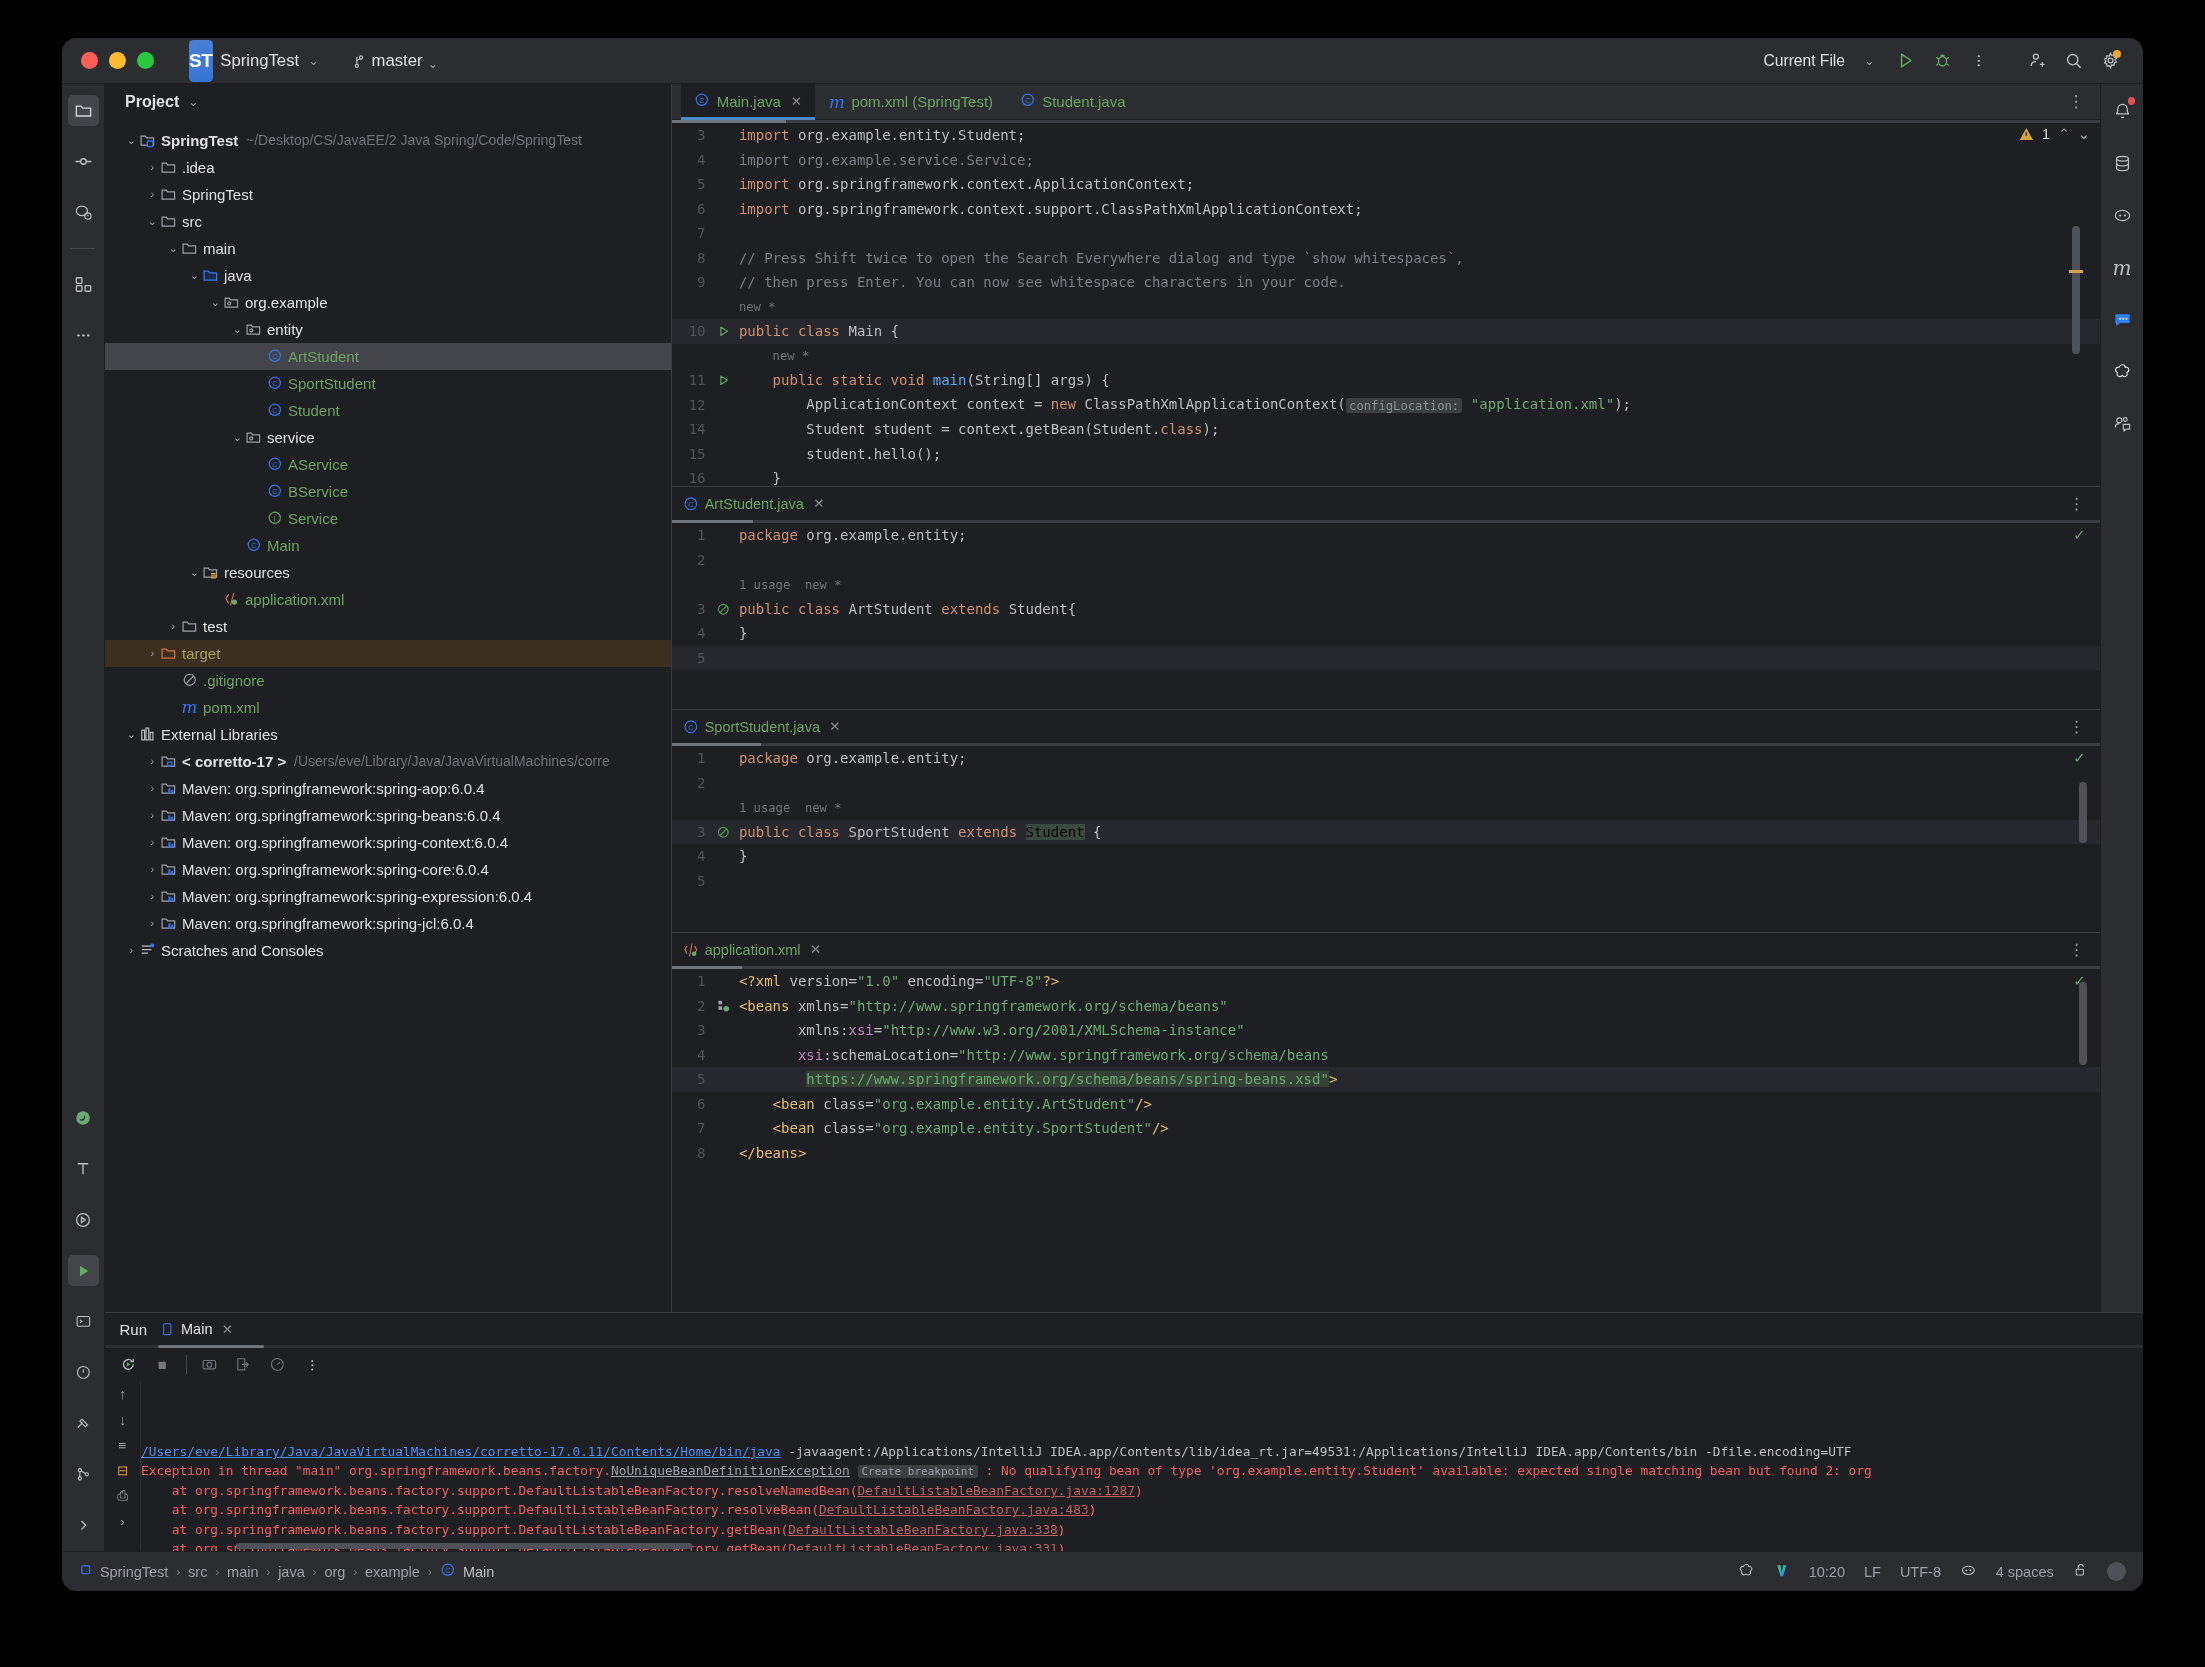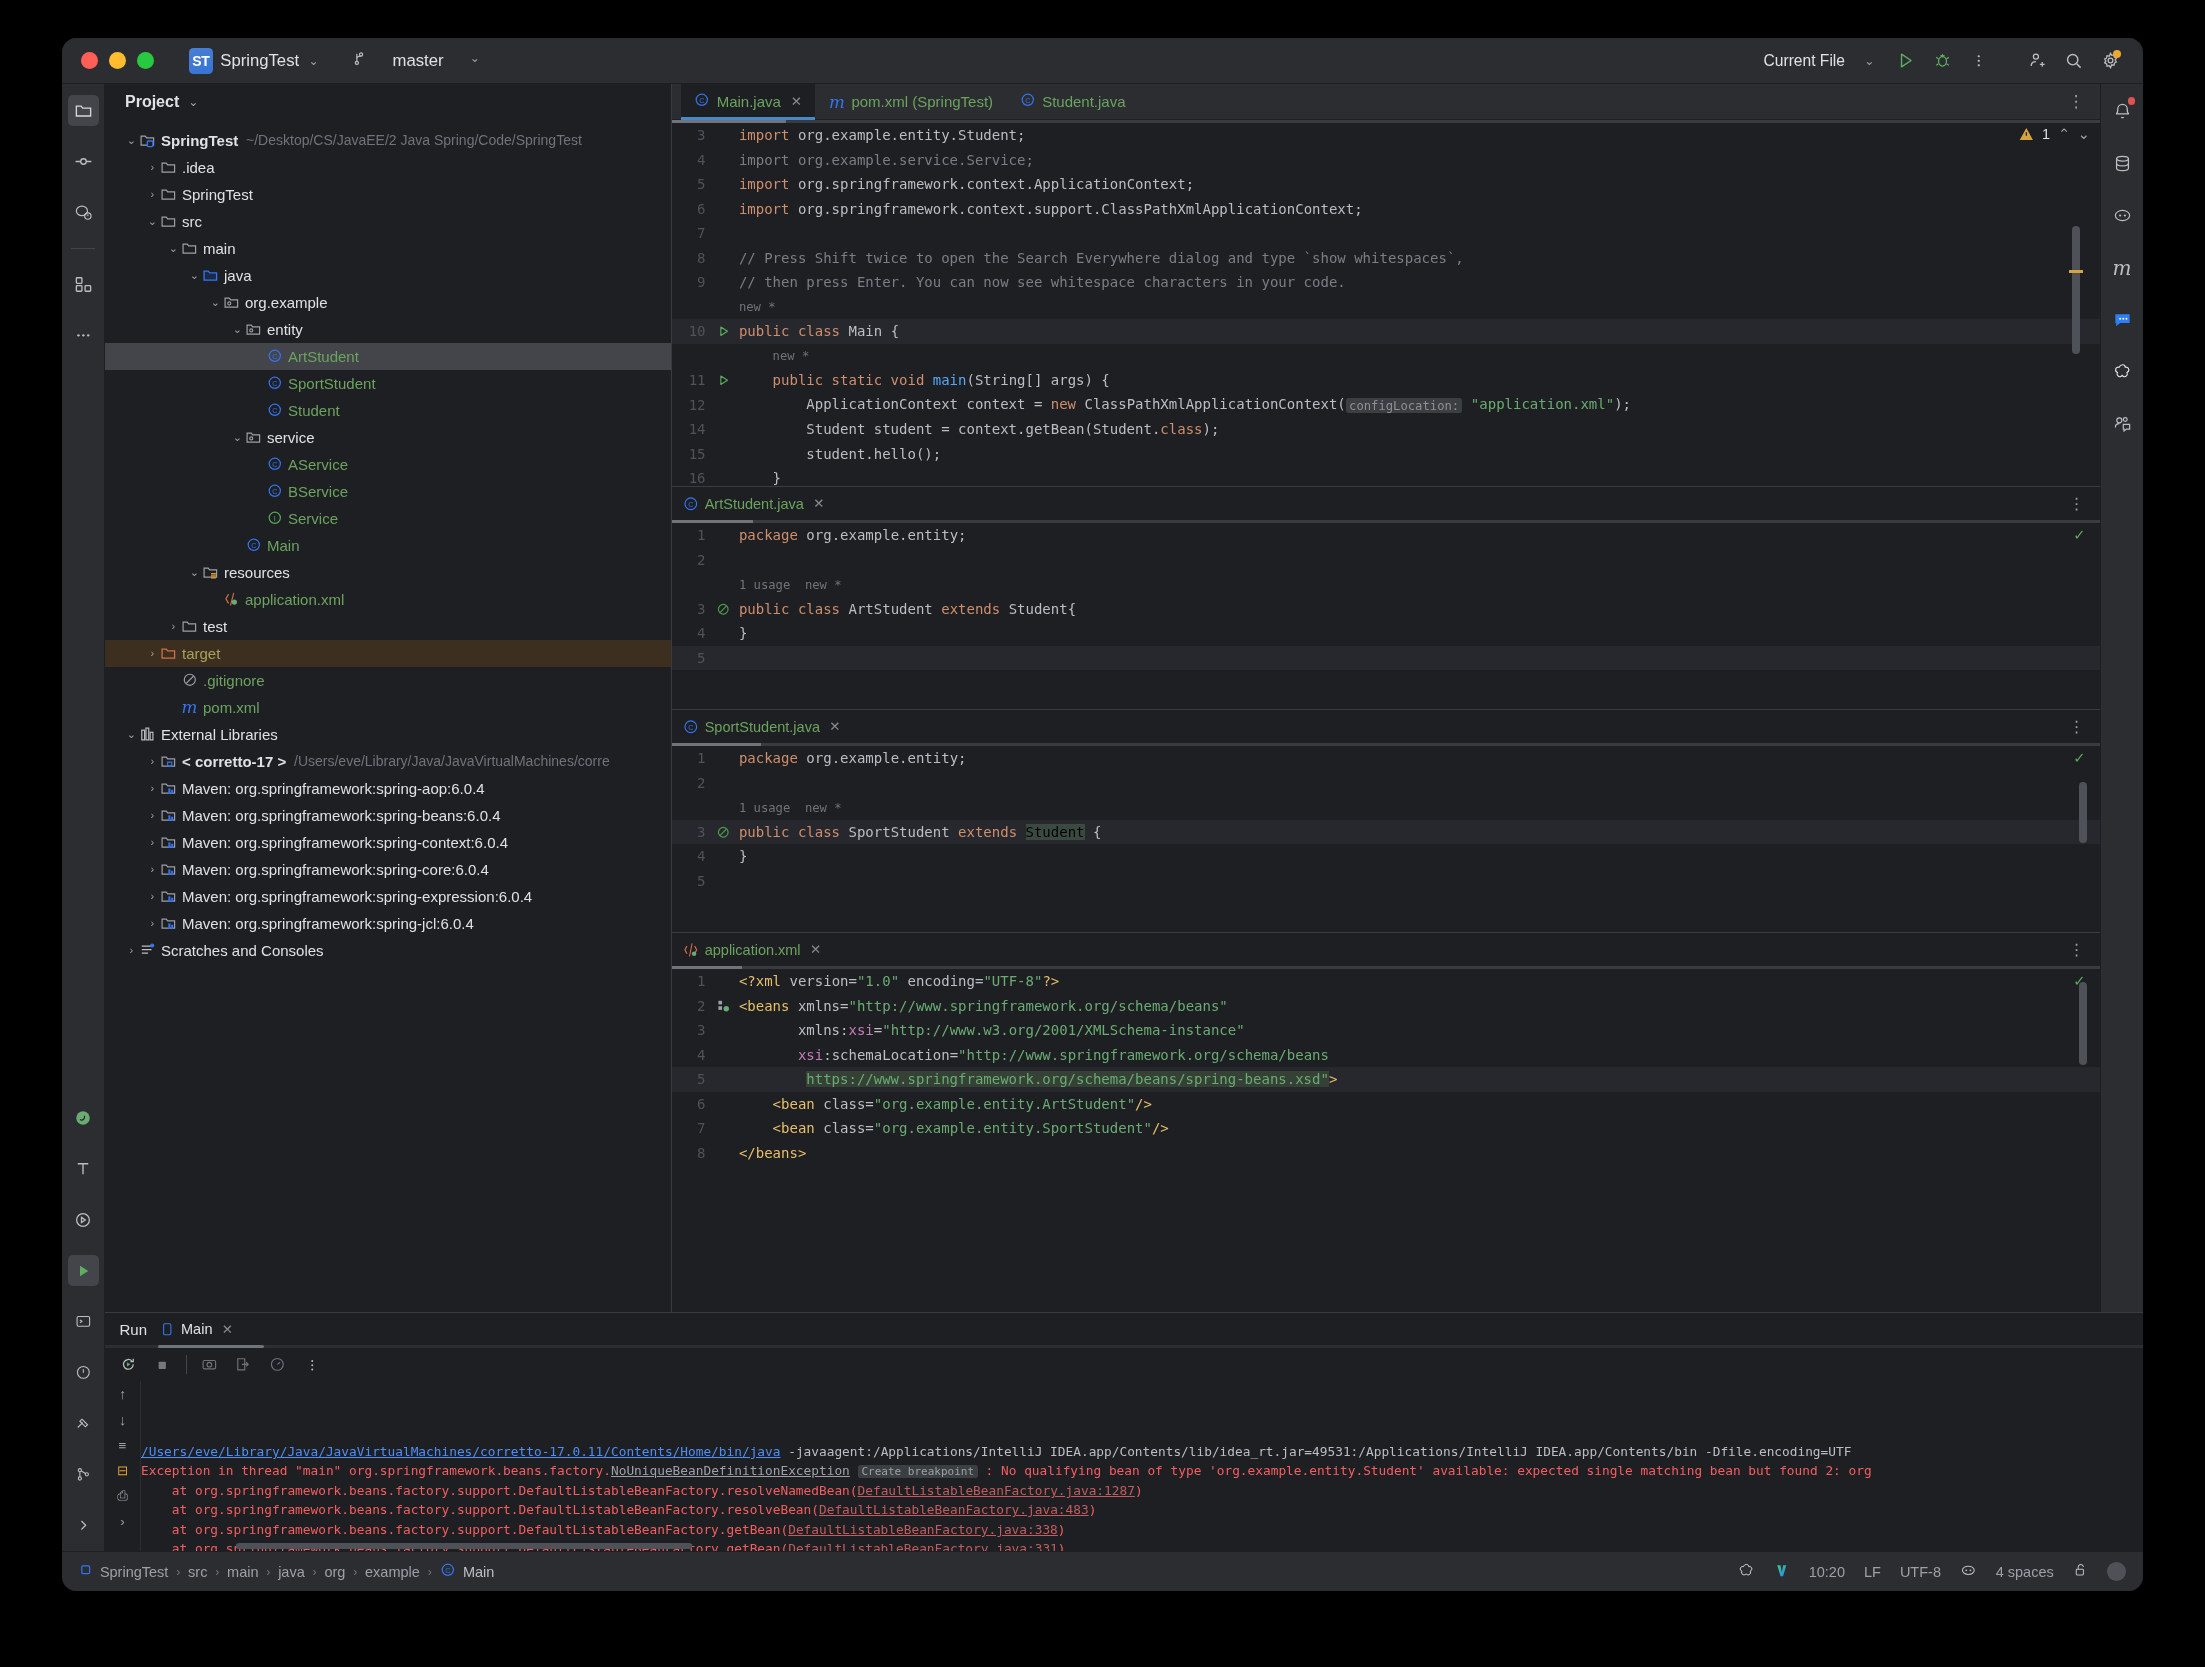--- a/index.html
+++ b/index.html
@@ -28,29 +28,29 @@
     border-bottom: 0.6px solid #1e1f22;
   }
   .traffic { display: flex; gap: 11px; margin-left: 19px; }
   .dot { width: 17px; height: 17px; border-radius: 50%; }
   .dot.red { background: #ff5f57; }
   .dot.yellow { background: #febc2e; }
   .dot.green { background: #28c840; }
 
   .proj-chip { display: flex; align-items: center; gap: 7.2px; margin-left: 29px; padding: 2.8px 5.6px; border-radius: 3.9px; }
   .proj-badge {
-    width: 24.5px; height: 26px; border-radius: 4.5px;
+    width: 24.5px; height: 42px; border-radius: 4.5px;
     background: linear-gradient(160deg,#4a7fd4,#3574d4);
-    color: #fff; font-size: 14px; font-weight: bold;
+    color: #fff; font-size: 19px; font-weight: bold;
     display: flex; align-items: center; justify-content: center;
     letter-spacing: -0.3px;
   }
   .proj-name { color: #dfe1e5; font-size: 16.7px; }
   .chev { color: #9da0a8; font-size: 12.2px; margin-left: 2.2px; }
-  .branch-chip { display: flex; align-items: flex-start; gap: 24px; margin-left: 22px; padding: 2.8px 5.6px; border-radius: 3.9px; }
+  .branch-chip { display: flex; align-items: flex-end; gap: 3px; margin-left: 22px; padding: 2.8px 5.6px; border-radius: 3.9px; }
   .branch-name { color: #dfe1e5; font-size: 16.7px; }
 
   .tb-right { margin-left: auto; display: flex; align-items: center; gap: 14.5px; margin-right: 22px; }
   .cfg-sel { display: flex; align-items: center; gap: 17px; color: #dfe1e5; font-size: 15.6px; padding: 3.3px 5.6px; border-radius: 3.3px; }
   .ticon { width: 22px; height: 22px; display: flex; align-items: center; justify-content: center; }
 
   
   .body-row { display: flex; height: calc(1553px - 46px - 40px); }
 
   

